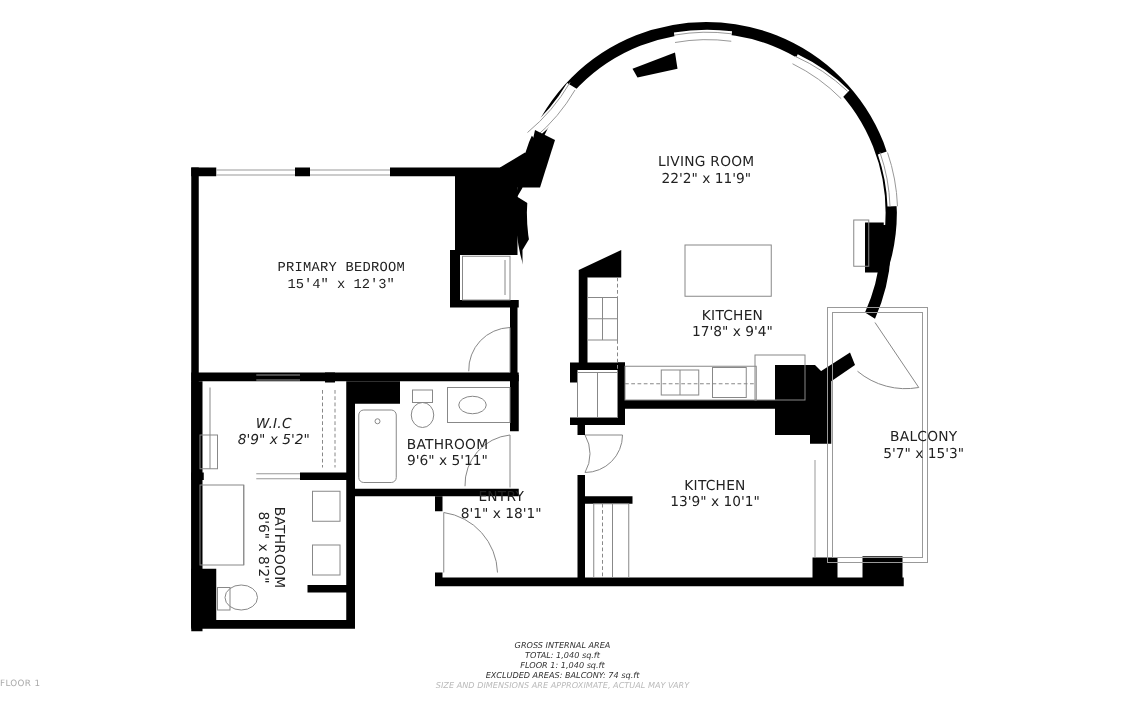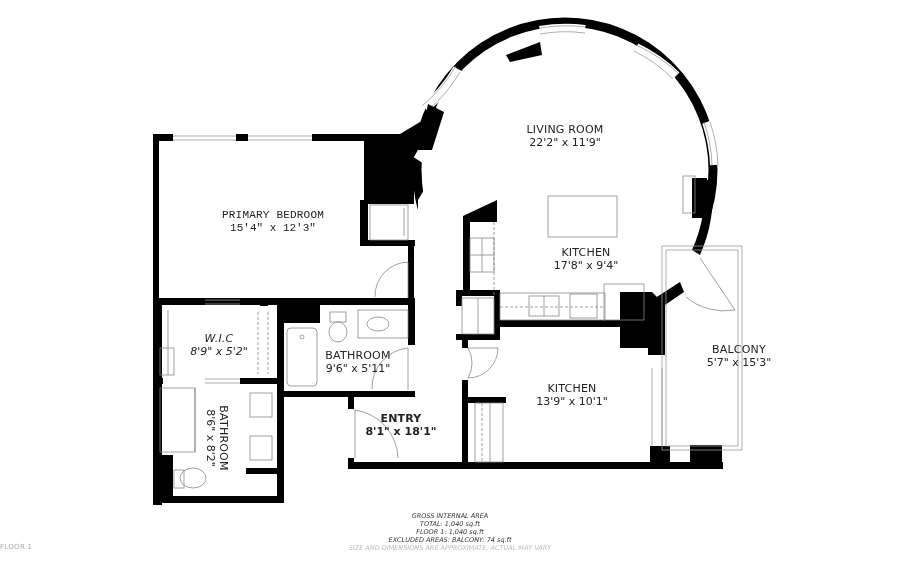--- a/index.html
+++ b/index.html
@@ -187,21 +187,21 @@
   <span class="dim">8'9" x 5'2"</span>
 </div>
 <div class="room-label" style="left:358px; top:349px;">
   <span class="nm">BATHROOM</span>
   <span class="dim">9'6" x 5'11"</span>
 </div>
 <div class="room-label vertical" style="left:217px; top:438px;">
   <span class="nm">BATHROOM</span>
   <span class="dim">8'6" x 8'2"</span>
 </div>
-<div class="room-label" style="left:401px; top:412px;font-weight:bold;">
+<div class="room-label" style="left:401px; top:391px;">
   <span class="nm">ENTRY</span>
   <span class="dim">8'1" x 18'1"</span>
 </div>
 <div class="room-label" style="left:572px; top:382px;">
   <span class="nm">KITCHEN</span>
   <span class="dim">13'9" x 10'1"</span>
 </div>
 <div class="room-label" style="left:739px; top:343px;">
   <span class="nm">BALCONY</span>
   <span class="dim">5'7" x 15'3"</span>

